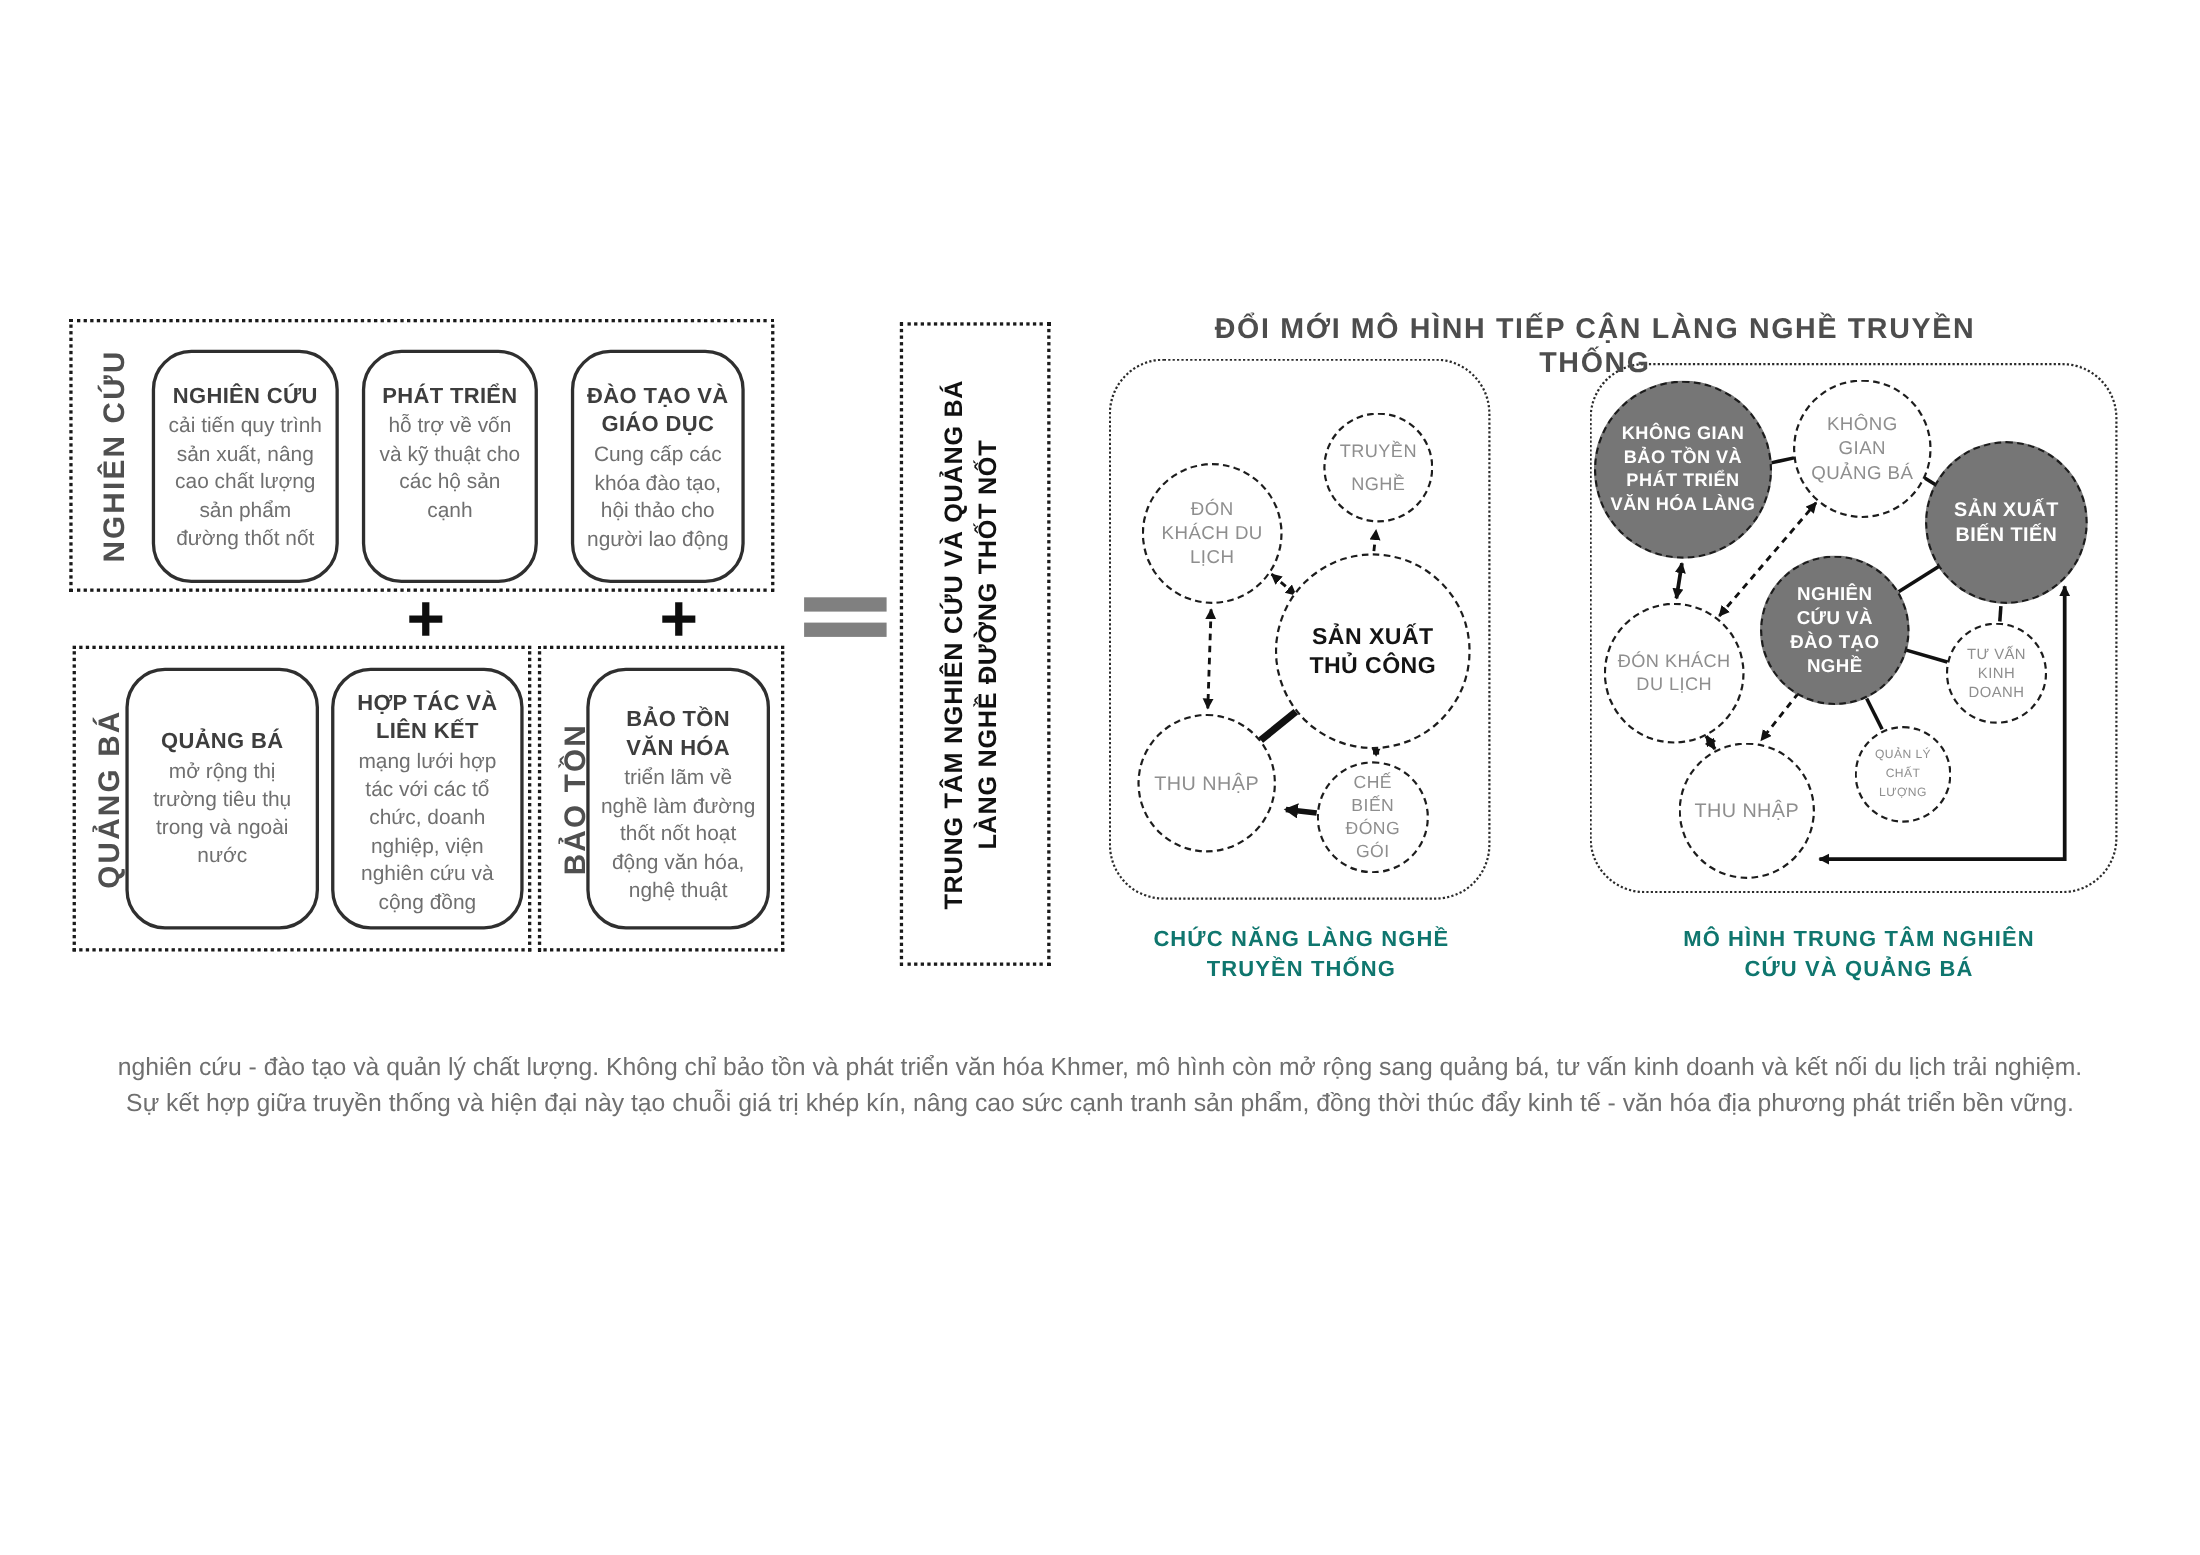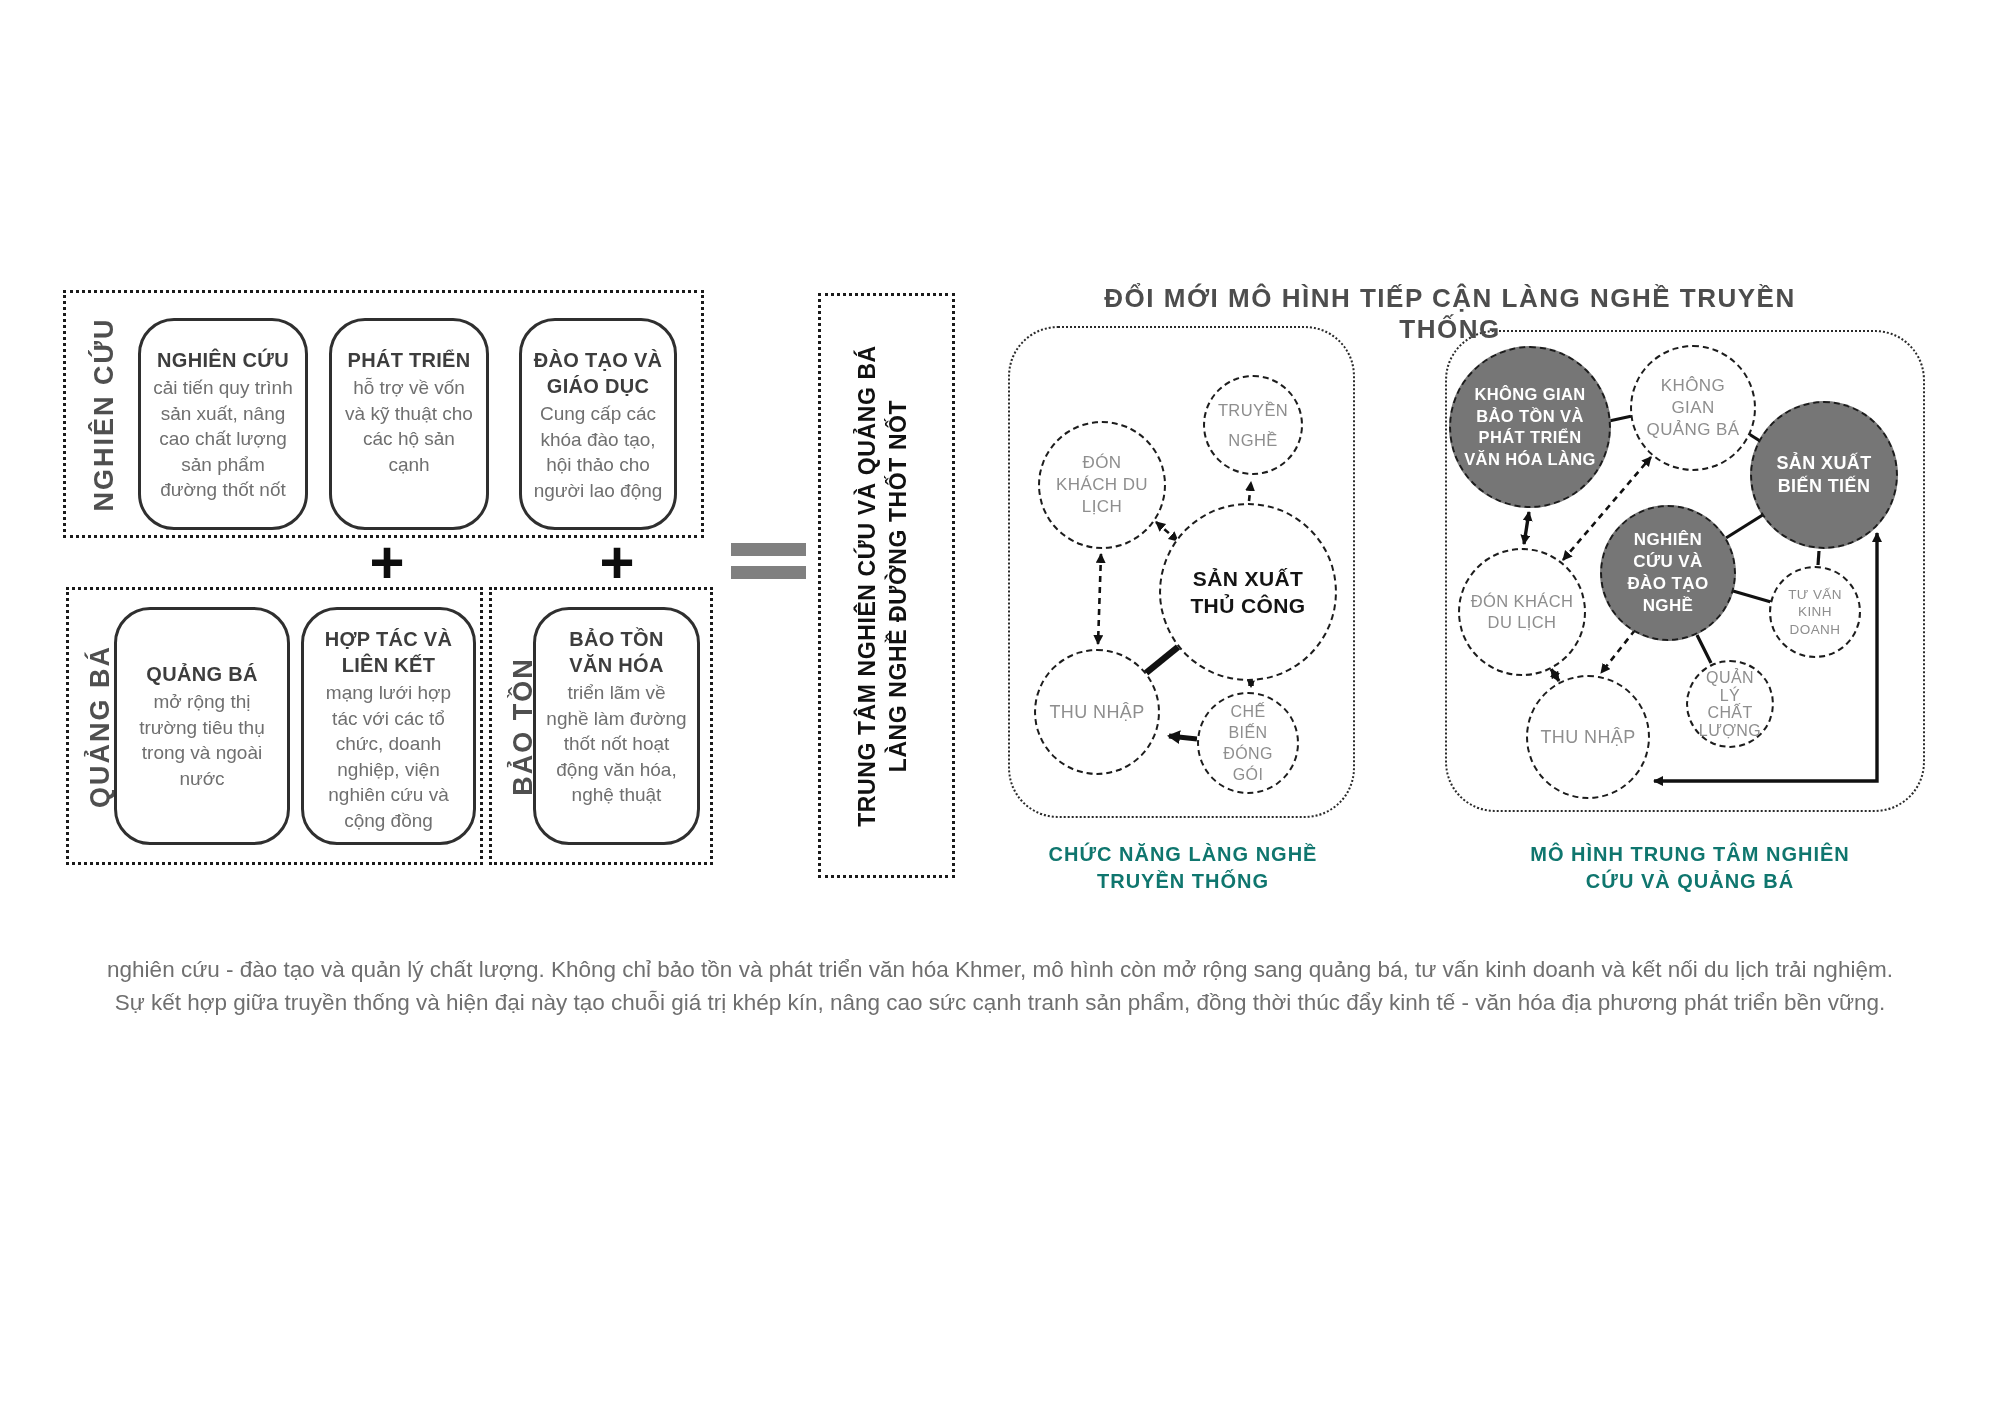--- a/index.html
+++ b/index.html
@@ -69,21 +69,21 @@
 
   <div class="card" style="left:114px;top:607px;width:176px;height:238px;justify-content:center;padding-top:0;">
     <div class="t">QUẢNG BÁ</div>
     <div class="b">mở rộng thị trường tiêu thụ trong và ngoài nước</div>
   </div>
   <div class="card" style="left:301px;top:607px;width:175px;height:238px;padding-top:16px;">
     <div class="t">HỢP TÁC VÀ LIÊN KẾT</div>
     <div class="b">mạng lưới hợp tác với các tổ chức, doanh nghiệp, viện nghiên cứu và cộng đồng</div>
   </div>
 
-  <div class="card" style="left:533px;top:607px;width:167px;height:238px;padding-top:16px;">
+  <div class="card" style="left:533px;top:607px;width:167px;height:238px;padding-top:31px;">
     <div class="t">BẢO TỒN VĂN HÓA</div>
     <div class="b">triển lãm về nghề làm đường thốt nốt hoạt động văn hóa, nghệ thuật</div>
   </div>
 
   <div class="plus" style="left:355px;top:534px;">+</div>
   <div class="plus" style="left:585px;top:534px;">+</div>
   <div class="eqbar" style="left:731px;top:543px;width:75px;height:13px;"></div>
   <div class="eqbar" style="left:731px;top:566px;width:75px;height:13px;"></div>
 
   <div class="vresult" style="left:594px;top:551px;width:585px;height:70px;">
@@ -136,21 +136,21 @@
     <div>CHỨC NĂNG LÀNG NGHỀ</div>
     <div>TRUYỀN THỐNG</div>
   </div>
 
   <div class="circle dark" style="left:1449px;top:346px;width:162px;height:162px;font-size:16.5px;line-height:21.5px;">KHÔNG GIAN BẢO TỒN VÀ PHÁT TRIỂN VĂN HÓA LÀNG</div>
   <div class="circle" style="left:1630px;top:345px;width:126px;height:126px;font-size:17px;line-height:22px;">KHÔNG GIAN QUẢNG BÁ</div>
   <div class="circle dark" style="left:1750px;top:401px;width:148px;height:148px;font-size:18px;line-height:23px;">SẢN XUẤT BIẾN TIẾN</div>
   <div class="circle dark" style="left:1600px;top:505px;width:136px;height:136px;font-size:17px;line-height:22px;">NGHIÊN CỨU VÀ ĐÀO TẠO NGHỀ</div>
   <div class="circle" style="left:1458px;top:548px;width:128px;height:128px;font-size:16.5px;line-height:21.5px;">ĐÓN KHÁCH DU LỊCH</div>
   <div class="circle" style="left:1769px;top:566px;width:92px;height:92px;font-size:13.5px;line-height:17.5px;">TƯ VẤN KINH DOANH</div>
-  <div class="circle" style="left:1686px;top:660px;width:88px;height:88px;font-size:16px;line-height:17.5px;">QUẢN LÝ CHẤT LƯỢNG</div>
+  <div class="circle" style="left:1686px;top:660px;width:88px;height:88px;font-size:11px;line-height:17.5px;">QUẢN LÝ CHẤT LƯỢNG</div>
   <div class="circle" style="left:1526px;top:675px;width:124px;height:124px;font-size:18px;">THU NHẬP</div>
 
   <div class="caption" style="left:1510px;top:841px;width:360px;">
     <div>MÔ HÌNH TRUNG TÂM NGHIÊN</div>
     <div>CỨU VÀ QUẢNG BÁ</div>
   </div>
 
   <div class="para">
     <div>nghiên cứu - đào tạo và quản lý chất lượng. Không chỉ bảo tồn và phát triển văn hóa Khmer, mô hình còn mở rộng sang quảng bá, tư vấn kinh doanh và kết nối du lịch trải nghiệm.</div>
     <div>Sự kết hợp giữa truyền thống và hiện đại này tạo chuỗi giá trị khép kín, nâng cao sức cạnh tranh sản phẩm, đồng thời thúc đẩy kinh tế - văn hóa địa phương phát triển bền vững.</div>

